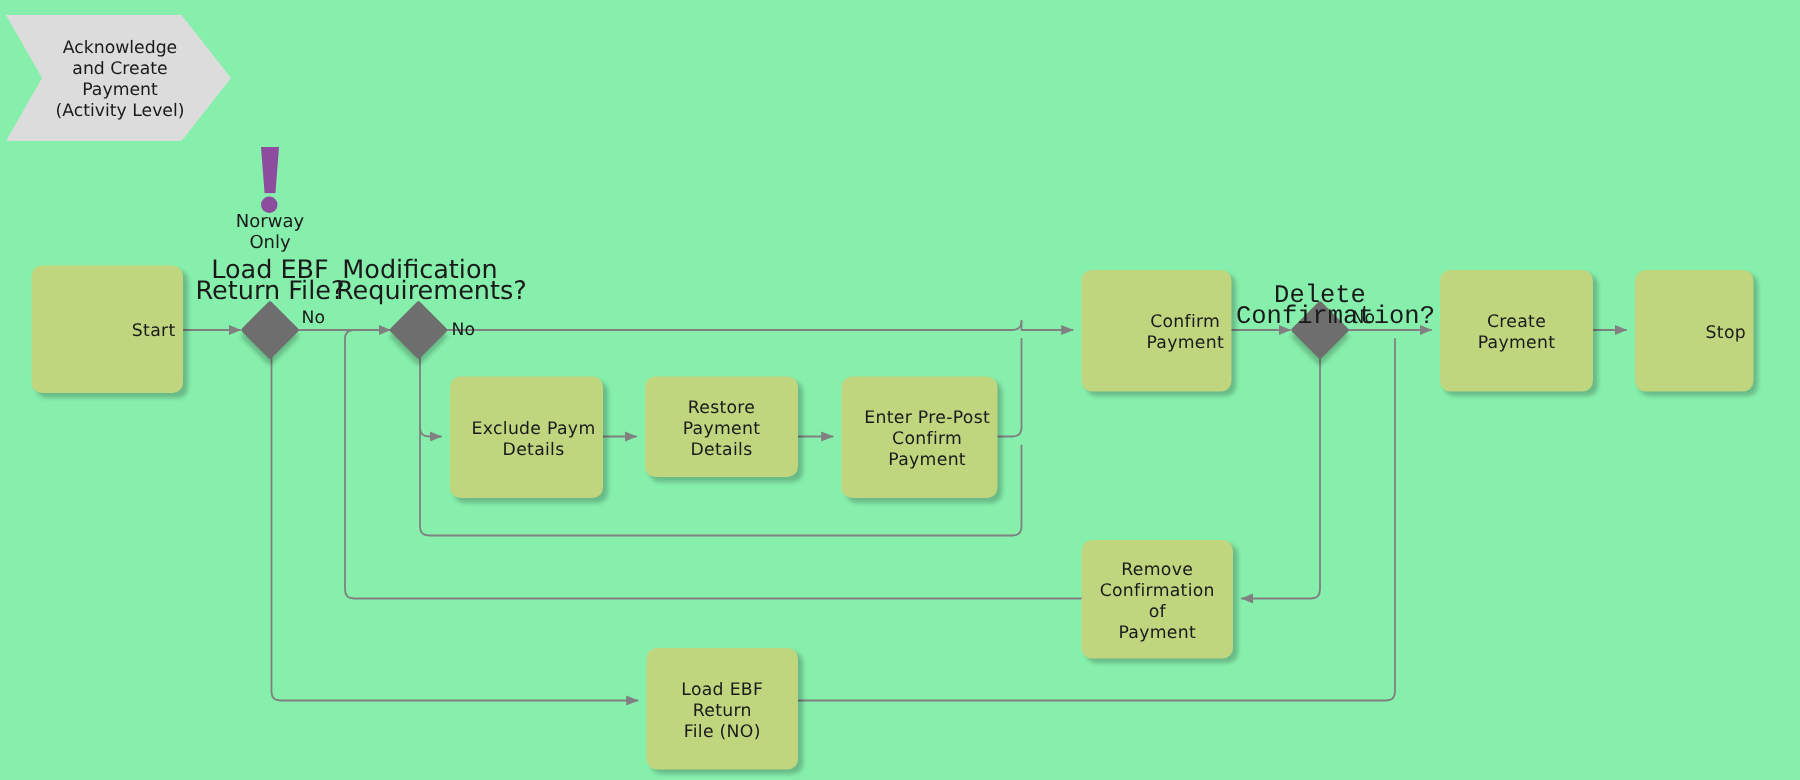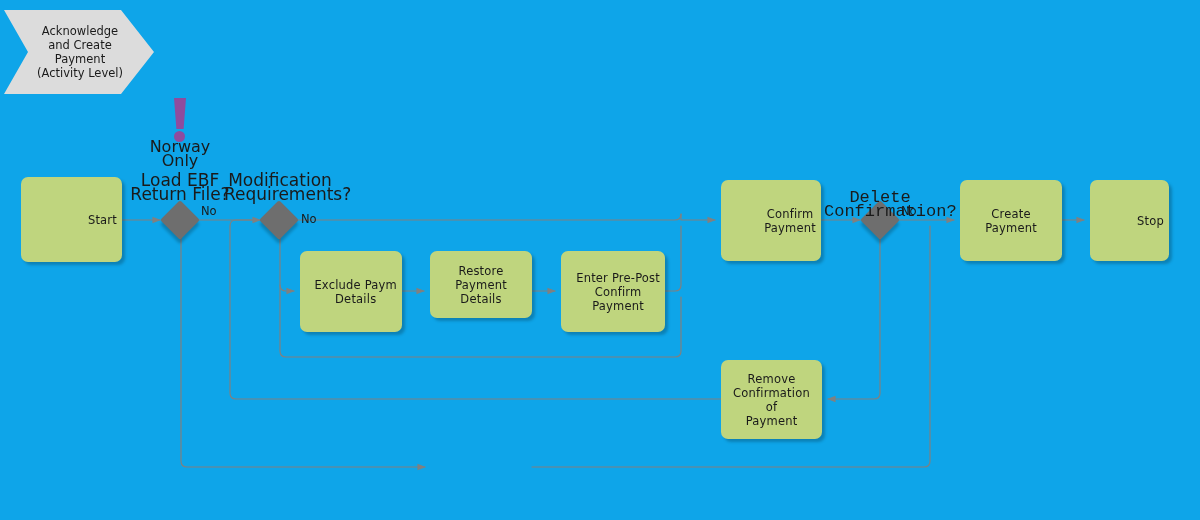--- a/index.html
+++ b/index.html
@@ -10,21 +10,21 @@
   body {
     font-family: "DejaVu Sans", sans-serif;
     width: 1200px;
     height: 520px;
     overflow: hidden;
   }
   #canvas {
     position: relative;
     width: 1200px;
     height: 520px;
-    background: #0ea5e9;
+    background: #86efac;
   }
   svg.edges {
     position: absolute;
     left: 0;
     top: 0;
     width: 1200px;
     height: 520px;
     pointer-events: none;
   }
   .node {
@@ -108,21 +108,21 @@
     height: 11px;
     border-radius: 50%;
     background: #8e4c9e;
   }
   .bang-caption {
     position: absolute;
     left: 148px;
     top: 140px;
     width: 64px;
     text-align: center;
-    font-size: 16px;
+    font-size: 12px;
     line-height: 14px;
     color: #1a1a1a;
   }
 </style>
 </head>
 <body>
 
 <div id="canvas">
 
   <svg class="edges" viewBox="0 0 1200 520" xmlns="http://www.w3.org/2000/svg">
@@ -204,20 +204,23 @@
   </div>
 
   <div class="node" style="left:1090px; top:180px; width:79px; height:81px;">
     <span>Stop</span>
   </div>
 
   <div class="node" style="left:721px; top:360px; width:101px; height:79px;">
     <span>Remove<br>Confirmation of<br>Payment</span>
   </div>
 
+  <div class="node" style="left:431px; top:432px; width:101px; height:81px;">
+    <span>Load EBF Return<br>File (NO)</span>
+  </div>
 
   <div class="diamond" style="left:166px; top:206px;"></div>
   <div class="dlabel" style="left:125px; top:173px; width:110px;">Load EBF<br>Return File?</div>
   <div class="branch-label" style="left:201px; top:205px;">No</div>
 
   <div class="diamond" style="left:265px; top:206px;"></div>
   <div class="dlabel" style="left:224px; top:173px; width:112px;">Modification<br>Requirements?</div>
   <div class="branch-label" style="left:301px; top:213px;">No</div>
 
   <div class="diamond" style="left:866px; top:206px;"></div>

